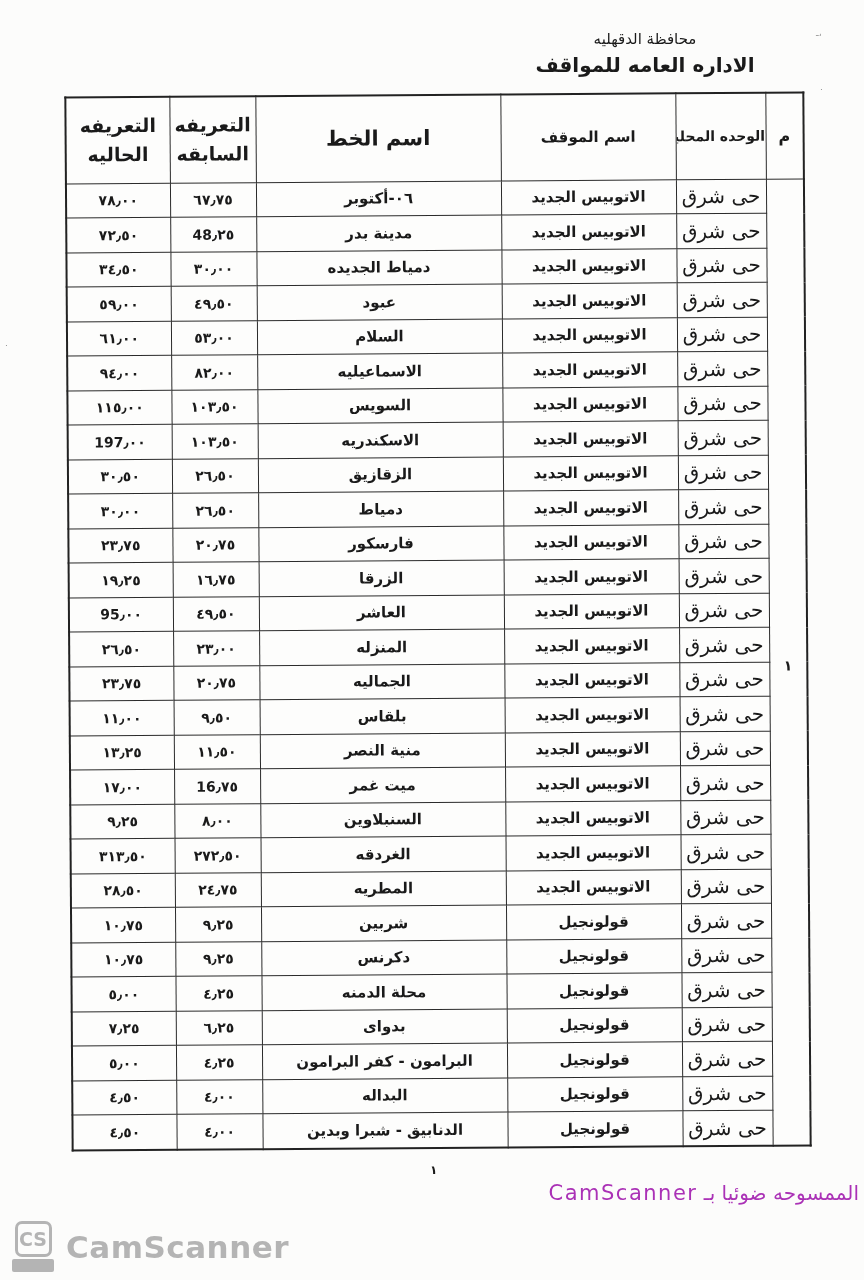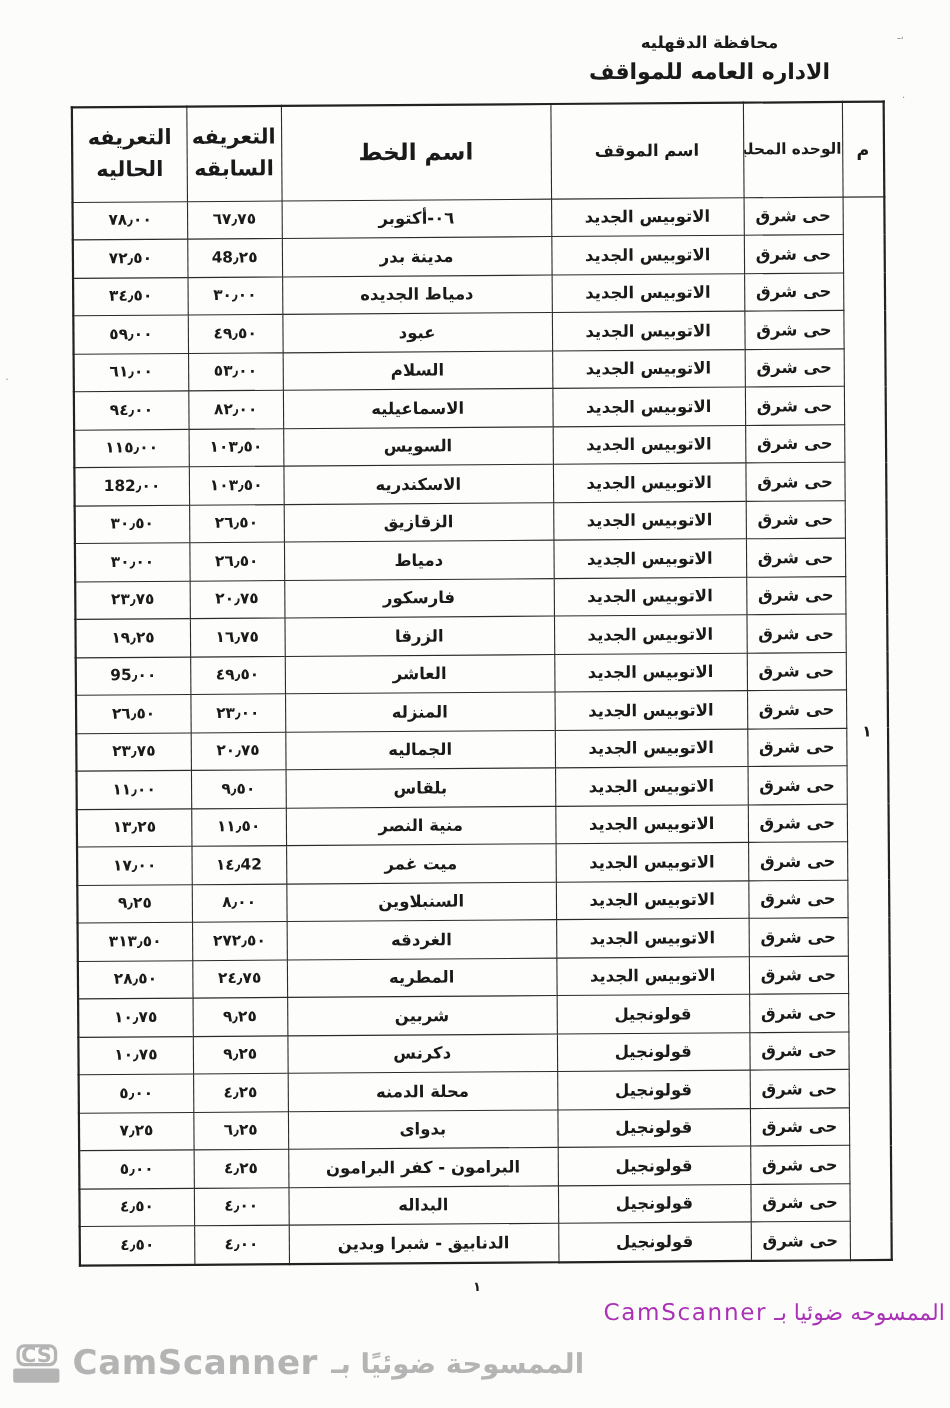--- a/index.html
+++ b/index.html
@@ -10,21 +10,21 @@
     font-family:"DejaVu Sans", sans-serif;
     color:#1a1a1a;
     overflow:hidden;
   }
 
   
   .letterhead {
     position:absolute; top:30px; left:535px; width:220px;
     text-align:center; direction:rtl;
   }
-  .letterhead .l1 { font-size:15px; font-weight:bold; }
+  .letterhead .l1 { font-size:15px; font-weight:normal; }
   .letterhead .l2 { font-size:20px; font-weight:bold; margin-top:5px; }
 
   
   .speck { position:absolute; color:#8f8f8f; font-size:9px; }
 
   
   .table-wrap {
     position:absolute; top:94px; left:68px; width:740px;
     transform:rotate(-0.4deg);
     transform-origin:50% 50%;
@@ -42,21 +42,21 @@
   }
   table.tariff { border:2px solid #222; }
   tr.head-row { height:86px; }
   th { font-weight:bold; }
   th.h-serial { font-size:16px; }
   th.h-unit   { font-size:14px; }
   th.h-stop   { font-size:15px; }
   th.h-line   { font-size:21px; }
   th.h-tariff { font-size:19px; line-height:1.55; }
   td.col-serial { vertical-align:top; padding-top:7px; font-size:14px; font-weight:bold; }
-  td.col-unit { font-size:15px; font-weight:bold; }
+  td.col-unit { font-size:20px; font-weight:normal; }
   td.col-stop { font-size:15px; font-weight:bold; }
   td.col-line { font-size:15px; font-weight:bold; }
   td.col-num  { font-size:14px; font-weight:bold; }
 
   
   .page-number {
     position:absolute; top:1163px; left:430px;
     font-size:12px; font-weight:bold;
   }
   .handwritten {
@@ -67,21 +67,21 @@
   .handwritten .hw-brand {
     letter-spacing:1.5px; font-size:21px;
   }
   .watermark {
     position:absolute; top:1221px; left:12px;
     display:flex; align-items:center; gap:12px;
     color:#b4b4b4;
   }
   .cs-logo { display:flex; flex-direction:column; align-items:center; }
   .cs-box {
-    width:37px; height:20px; border:3px solid #b4b4b4; border-radius:7px;
+    width:37px; height:36px; border:3px solid #b4b4b4; border-radius:7px;
     display:flex; align-items:center; justify-content:center;
     font-size:19px; font-weight:bold; color:#b4b4b4;
   }
   .cs-tab { width:42px; height:13px; background:#b4b4b4; border-radius:2px; margin-top:2px; }
   .wm-brand { font-size:31px; font-weight:bold; letter-spacing:.5px; }
   .wm-text  { font-size:25px; font-weight:600; direction:rtl; margin-right:2px; }
 </style>
 </head>
 <body>
 
@@ -169,21 +169,21 @@
           <td class="col-stop">الاتوبيس الجديد</td>
           <td class="col-line">السويس</td>
           <td class="col-num">١٠٣٫٥٠</td>
           <td class="col-num">١١٥٫٠٠</td>
         </tr>
         <tr>
           <td class="col-unit">حى شرق</td>
           <td class="col-stop">الاتوبيس الجديد</td>
           <td class="col-line">الاسكندريه</td>
           <td class="col-num">١٠٣٫٥٠</td>
-          <td class="col-num">182٫٠٠</td>
+          <td class="col-num">197٫٠٠</td>
         </tr>
         <tr>
           <td class="col-unit">حى شرق</td>
           <td class="col-stop">الاتوبيس الجديد</td>
           <td class="col-line">الزقازيق</td>
           <td class="col-num">٢٦٫٥٠</td>
           <td class="col-num">٣٠٫٥٠</td>
         </tr>
         <tr>
           <td class="col-unit">حى شرق</td>
@@ -238,21 +238,21 @@
           <td class="col-unit">حى شرق</td>
           <td class="col-stop">الاتوبيس الجديد</td>
           <td class="col-line">منية النصر</td>
           <td class="col-num">١١٫٥٠</td>
           <td class="col-num">١٣٫٢٥</td>
         </tr>
         <tr>
           <td class="col-unit">حى شرق</td>
           <td class="col-stop">الاتوبيس الجديد</td>
           <td class="col-line">ميت غمر</td>
-          <td class="col-num">١٤٫42</td>
+          <td class="col-num">16٫٧٥</td>
           <td class="col-num">١٧٫٠٠</td>
         </tr>
         <tr>
           <td class="col-unit">حى شرق</td>
           <td class="col-stop">الاتوبيس الجديد</td>
           <td class="col-line">السنبلاوين</td>
           <td class="col-num">٨٫٠٠</td>
           <td class="col-num">٩٫٢٥</td>
         </tr>
         <tr>
@@ -328,14 +328,13 @@
   <span>الممسوحه ضوئيا بـ</span>
   <span class="hw-brand">CamScanner</span>
 </div>
 
 <div class="watermark">
   <div class="cs-logo">
     <div class="cs-box">CS</div>
     <div class="cs-tab"></div>
   </div>
   <div class="wm-brand">CamScanner</div>
-  <div class="wm-text">الممسوحة ضوئيًا بـ</div>
 </div>
 
 </body></html>

